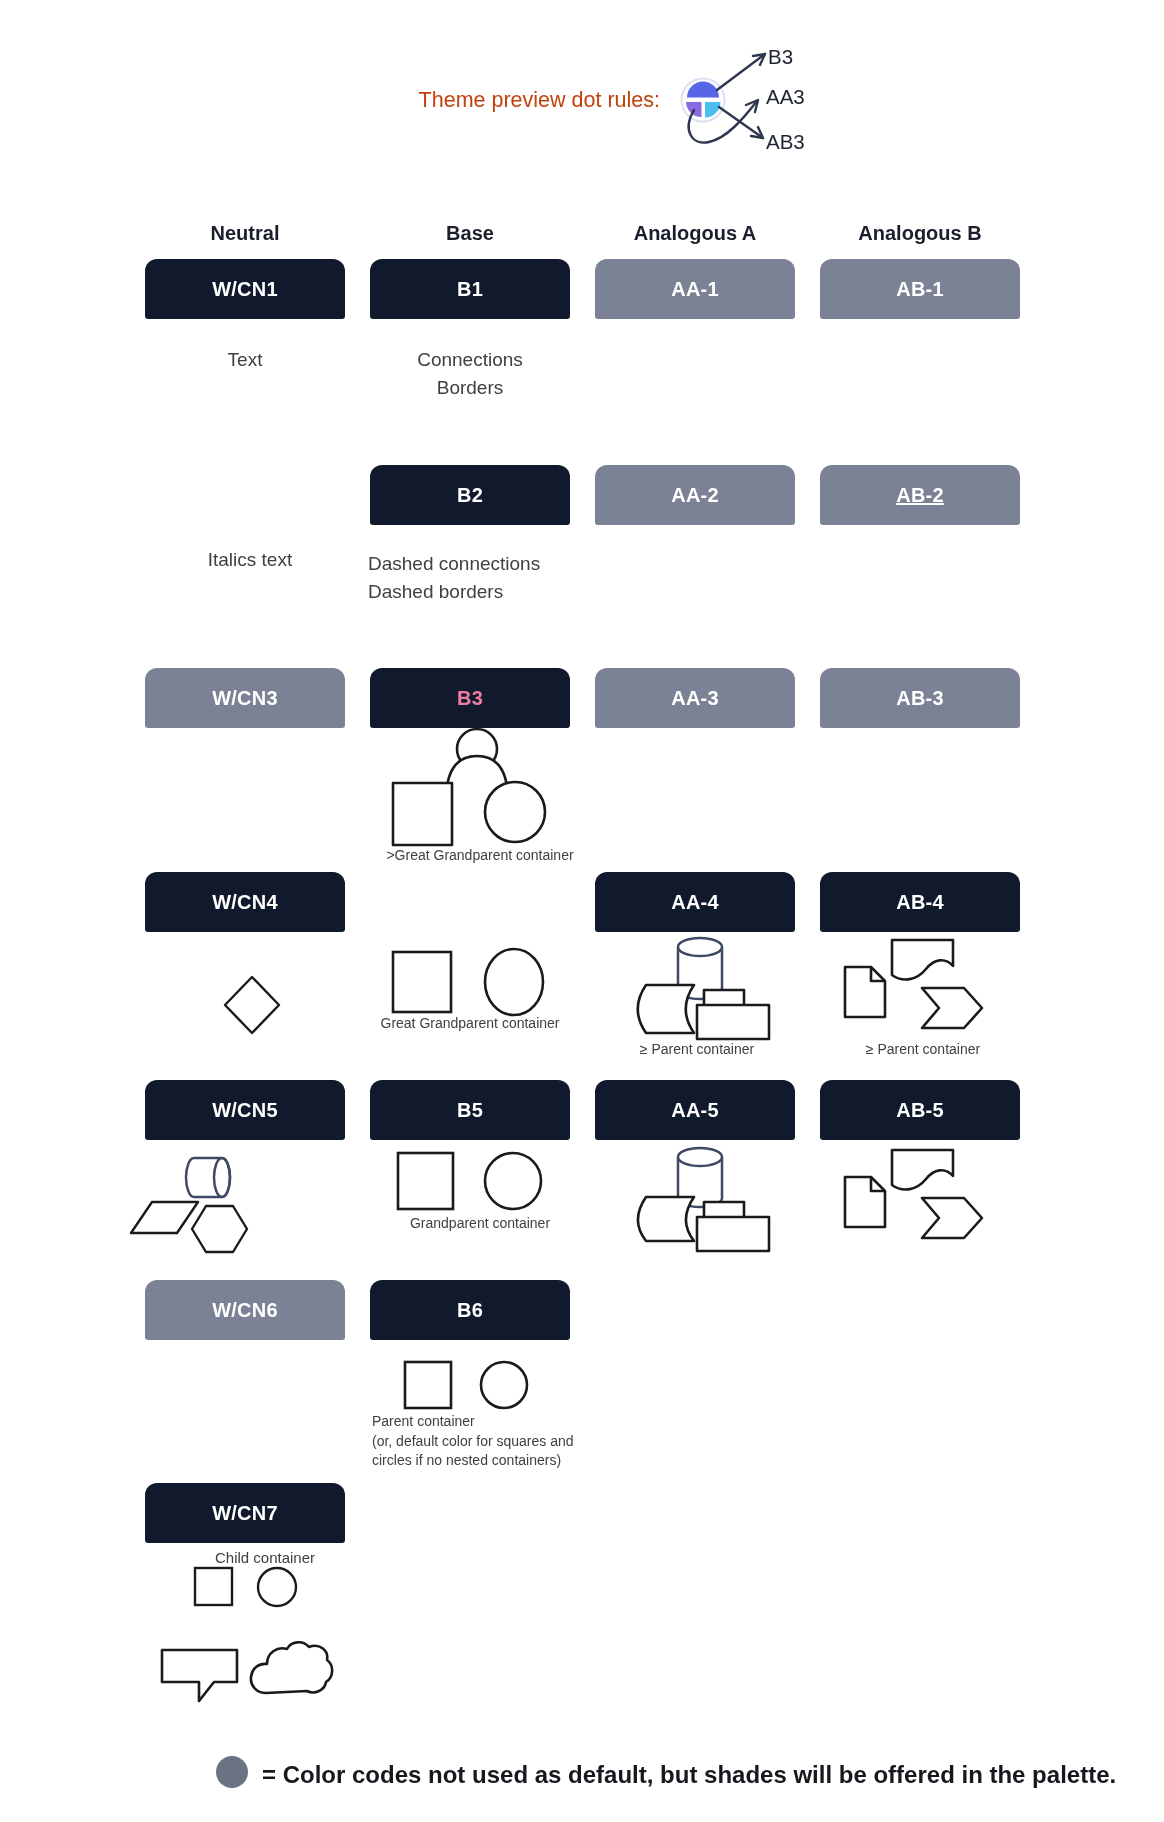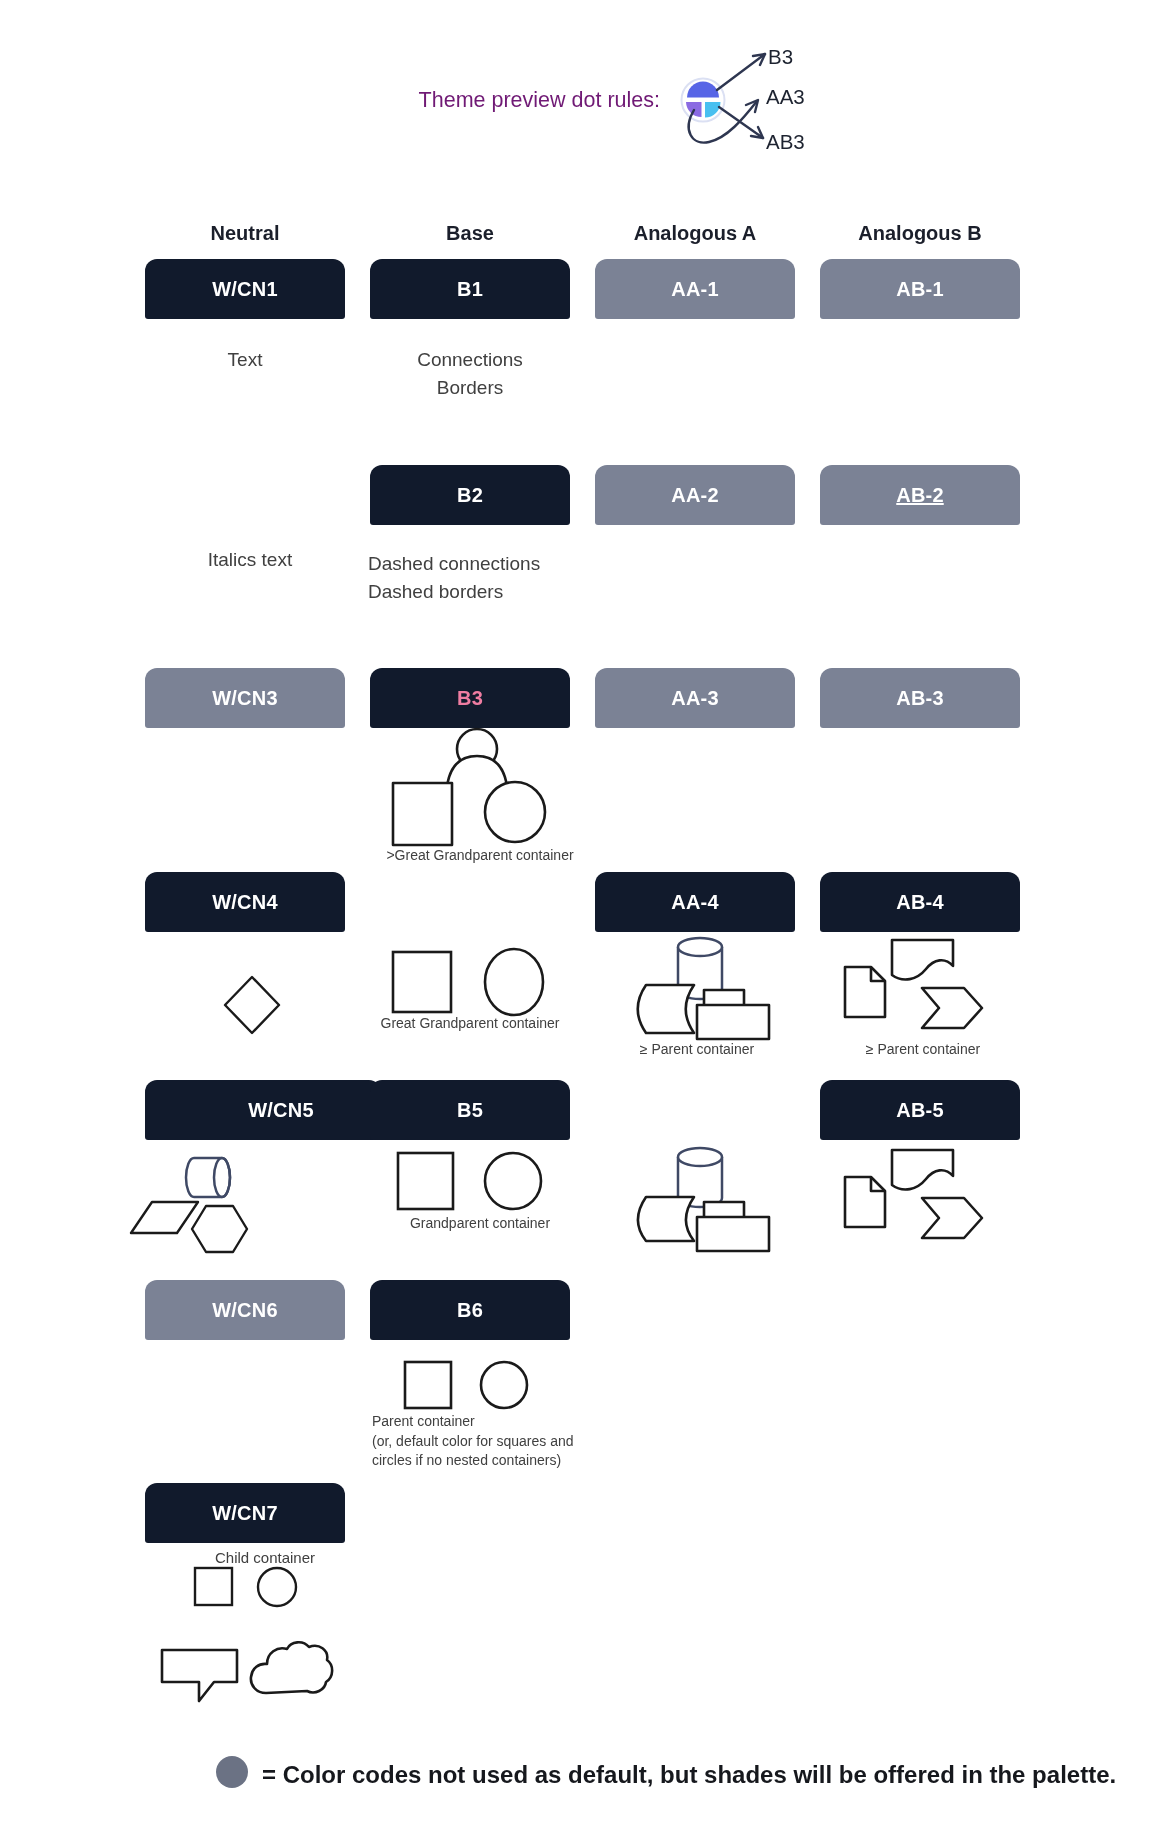--- a/index.html
+++ b/index.html
@@ -1,19 +1,19 @@
 <!DOCTYPE html>
 <html><head>
 <meta charset="utf-8">
 <style>
   html,body{margin:0;padding:0;background:#ffffff;}
   .canvas{position:relative;width:1164px;height:1822px;background:#ffffff;overflow:hidden;
           font-family:"Liberation Sans",sans-serif;color:#15171e;}
   .title{position:absolute;left:280px;top:86px;width:380px;text-align:right;
-         font-size:21.5px;font-weight:400;color:#701a75;line-height:28px;}
+         font-size:21.5px;font-weight:400;color:#c2410c;line-height:28px;}
   .dot-label{position:absolute;font-size:20.5px;font-weight:400;color:#1d2330;line-height:23px;}
   .colhead{position:absolute;width:200px;text-align:center;font-size:20px;font-weight:700;color:#1b1f2b;}
   .chip{position:absolute;width:200px;height:60px;border-radius:12px 12px 3px 3px;
         display:flex;align-items:center;justify-content:center;
         font-size:20px;font-weight:700;color:#ffffff;letter-spacing:.2px;}
   .chip.navy{background:#111a2c;}
   .chip.gray{background:#7b8295;}
   .chip.pink{color:#ef7da2;}
   .cap{position:absolute;font-size:19px;font-weight:400;line-height:28px;color:#404040;
        white-space:pre-line;}
@@ -50,22 +50,23 @@
 
   <div class="chip gray" style="left:145px;top:668px;">W/CN3</div>
   <div class="chip navy pink" style="left:370px;top:668px;">B3</div>
   <div class="chip gray" style="left:595px;top:668px;">AA-3</div>
   <div class="chip gray" style="left:820px;top:668px;">AB-3</div>
 
   <div class="chip navy" style="left:145px;top:872px;">W/CN4</div>
   <div class="chip navy" style="left:595px;top:872px;">AA-4</div>
   <div class="chip navy" style="left:820px;top:872px;">AB-4</div>
 
-  <div class="chip navy" style="left:145px;top:1080px;padding-left:36px;">W/CN5</div>
+  <div class="chip navy" style="left:145px;top:1080px;">W/CN5</div>
   <div class="chip navy" style="left:370px;top:1080px;">B5</div>
+  <div class="chip navy" style="left:595px;top:1080px;">AA-5</div>
   <div class="chip navy" style="left:820px;top:1080px;">AB-5</div>
 
   <div class="chip gray" style="left:145px;top:1280px;">W/CN6</div>
   <div class="chip navy" style="left:370px;top:1280px;">B6</div>
 
   <div class="chip navy" style="left:145px;top:1483px;">W/CN7</div>
 
   <div class="cap center" style="left:145px;top:346px;width:200px;">Text</div>
   <div class="cap center" style="left:370px;top:346px;width:200px;">Connections
 Borders</div>

